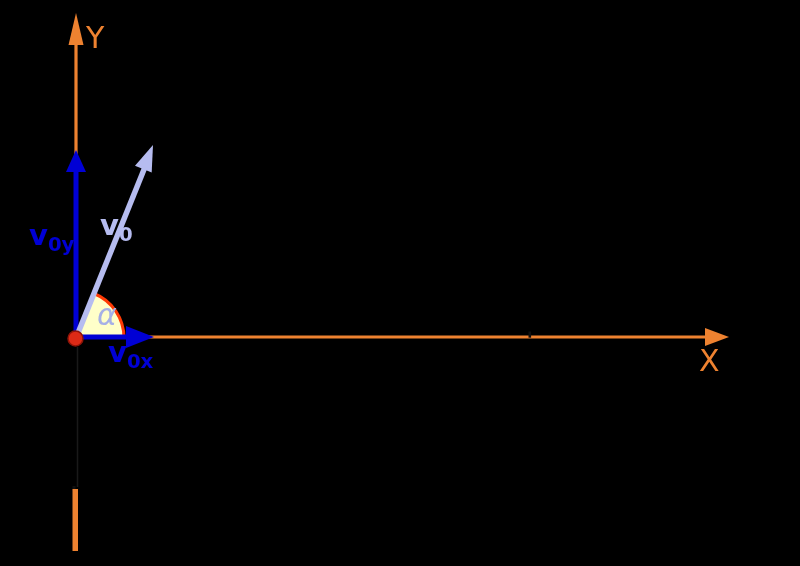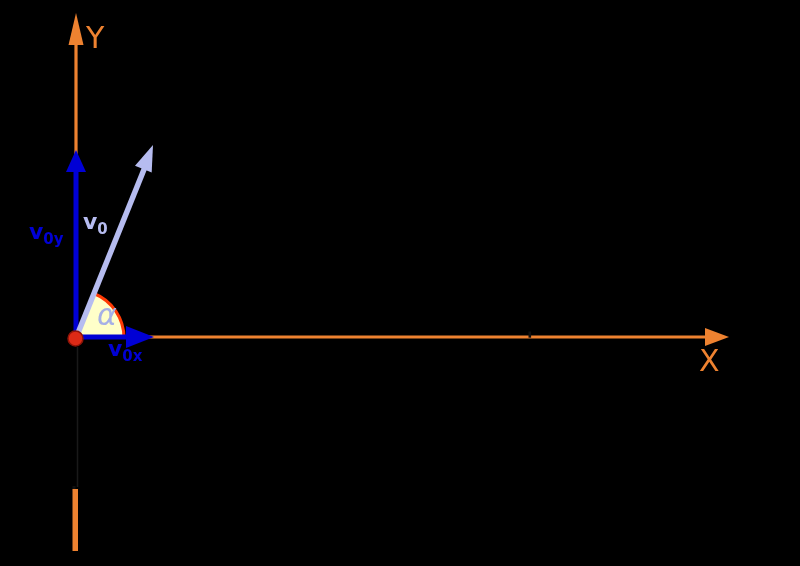--- a/index.html
+++ b/index.html
@@ -24,21 +24,21 @@
     position: absolute;
     line-height: 1;
     white-space: nowrap;
     user-select: none;
   }
   .c-orange { color: #EE8230; }
   .c-blue   { color: #0000D5; }
   .c-peri   { color: #B6BCF0; }
   .c-alpha  { color: #A6B0E6; }
   .axis-lbl { font-size: 30px; font-weight: 500; }
-  .vec-lbl  { font-size: 22px; font-weight: bold; }
+  .vec-lbl  { font-size: 29px; font-weight: bold; }
   .vec-lbl .sub { font-size: 0.68em; vertical-align: -0.32em; font-weight: bold; }
   .alpha-lbl { font-size: 30px; font-style: italic; }
 </style>
 </head>
 <body>
 
 <div id="canvas">
 
   <svg id="diagram-svg" viewBox="0 0 800 566" xmlns="http://www.w3.org/2000/svg">
 
@@ -65,21 +65,21 @@
     <line x1="76" y1="338" x2="145" y2="167" stroke-width="5.5" stroke="#B6BCF0"></line>
     <polygon points="153,145 151.7,172.5 135,165.8" fill="#B6BCF0"></polygon>
 
     <circle cx="75.5" cy="338.5" r="7.5" stroke-width="1.5" stroke="#8E1408" fill="#DC2A16"></circle>
   </svg>
 
   <span class="lbl axis-lbl c-orange" style="left:86px; top:23px;">Y</span>
 
   <span class="lbl axis-lbl c-orange" style="left:699px; top:346px;">X</span>
 
-  <span class="lbl vec-lbl c-peri" style="left:83px; top:211px;text-align:center;"><span>v</span><span class="sub">0</span></span>
+  <span class="lbl vec-lbl c-peri" style="left:100px; top:211px;text-align:center;"><span>v</span><span class="sub">0</span></span>
 
   <span class="lbl vec-lbl c-blue" style="left:29px; top:221px;"><span>v</span><span class="sub">0y</span></span>
 
   <span class="lbl vec-lbl c-blue" style="left:108px; top:338px;"><span>v</span><span class="sub">0x</span></span>
 
   <span class="lbl alpha-lbl c-alpha" style="left:97px; top:300px;">α</span>
 
 </div>
 
 </body></html>

